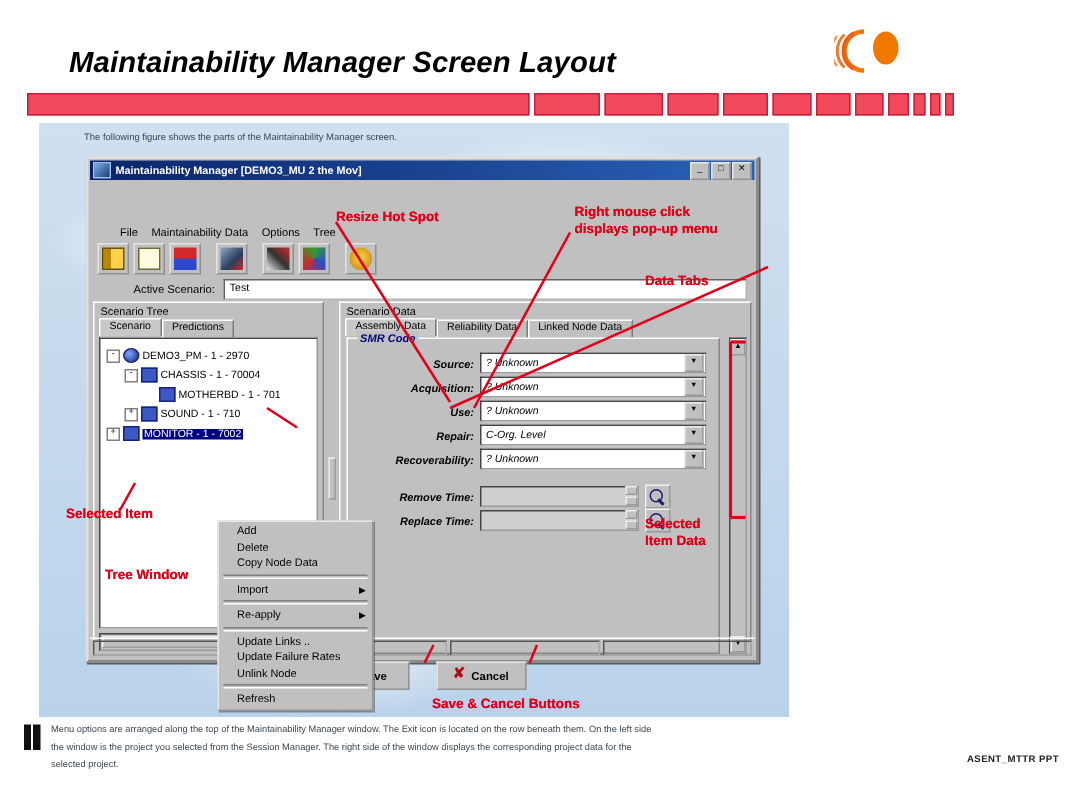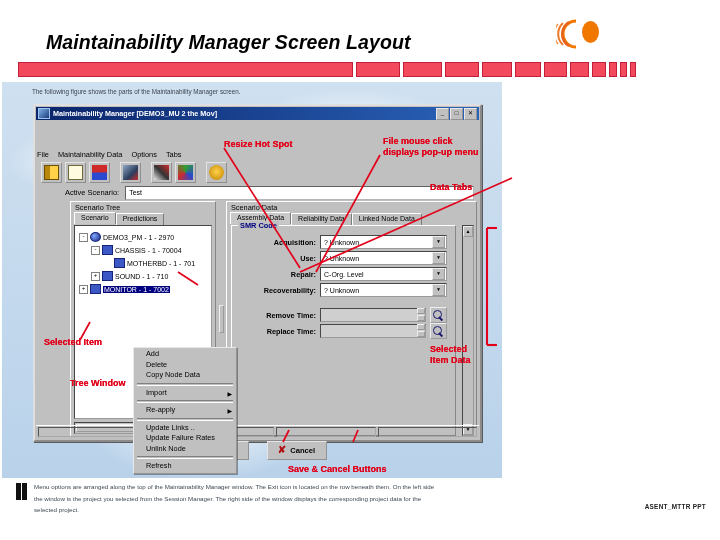--- a/index.html
+++ b/index.html
@@ -34,21 +34,21 @@
   
   #rule{ position:absolute; left:18px; top:62px; height:15px; }
   #rule .seg{
     display:inline-block; height:15px; vertical-align:top;
     background:#F24A5C; border:1px solid #C2203A;
     box-sizing:border-box; margin-right:3px;
   }
 
   
   #shot{
-    position:absolute; left:2px; top:82px; width:500px; height:396px;
+    position:absolute; left:26px; top:82px; width:500px; height:396px;
     background:#dfe9f4;
     background-image:
        radial-gradient(ellipse 120px 50px at 18% 20%, rgba(255,255,255,.85), rgba(255,255,255,0) 70%),
        radial-gradient(ellipse 150px 60px at 70% 12%, rgba(255,255,255,.7), rgba(255,255,255,0) 70%),
        radial-gradient(ellipse 160px 70px at 40% 88%, rgba(255,255,255,.75), rgba(255,255,255,0) 70%),
        linear-gradient(#cfe0f0,#b9d2ea);
     overflow:hidden;
   }
   #caption-top{
     position:absolute; left:30px; top:5px; width:280px;
@@ -78,21 +78,21 @@
     color:#fff; font-size:7.2px; font-weight:bold; white-space:nowrap;
     flex:1; overflow:hidden;
   }
   .titlebar .tbtns{ display:flex; gap:1px; padding-right:1px; }
   .titlebar .tb{
     width:11px;height:10px;background:#c0c0c0;border:1px outset #e8e8e8;
     font-size:6px;line-height:8px;text-align:center;color:#000;
   }
   .menubar{
     height:12px; display:flex; align-items:center;
-    padding-left:2px; gap:9px; font-size:7.4px; color:#000;margin-top:28px;
+    padding-left:21px; gap:9px; font-size:7.4px; color:#000;margin-top:28px;
   }
   .menubar span{ white-space:nowrap; }
 
   .toolbar{
     height:24px; display:flex; align-items:center; gap:3px;
     padding-left:6px;
   }
   .tbtn{
     width:19px;height:19px;background:#c0c0c0;
     border:1px outset #e4e4e4; position:relative;
@@ -103,21 +103,21 @@
   .scenbar{
     height:17px; display:flex; align-items:center; padding-left:30px; gap:6px;
   }
   .scenbar .lbl{ font-size:7.5px; font-weight:normal; color:#000; }
   .scenbar .fld{
     flex:1; margin-right:6px; height:12px; background:#fff;
     border:1px inset #b5b5b5; font-size:7px; padding-left:3px; line-height:12px;
     color:#000;
   }
 
-  .panels{ display:flex; height:236px; padding:0 3px; gap:2px;margin-left:32px; }
+  .panels{ display:flex; height:236px; padding:0 3px; gap:2px; }
   .gbox{ border:1px solid #868686; border-top-color:#fff; border-left-color:#fff; }
   .glabel{ font-size:7.3px; color:#000; padding:1px 0 1px 4px; }
 
   
   #leftpane{ width:152px; display:flex; flex-direction:column; }
   .tabrow{ display:flex; height:12px; margin-left:3px; }
   .tab{
     font-size:7px; padding:1px 6px 0 6px; background:#c0c0c0;
     border:1px solid #fff; border-right-color:#7b7b7b; border-bottom:none;
     color:#000; white-space:nowrap;
@@ -144,20 +144,21 @@
   .splitter{ width:6px; display:flex; align-items:center; justify-content:center; }
   .splitter .dots{ width:3px;height:26px;background:#c0c0c0;border:1px outset #eee; }
 
   
   #rightpane{ flex:1; display:flex; flex-direction:column; }
   .dtabrow{ display:flex; height:12px; margin-left:3px; }
   .fieldset{
     margin:0 4px 0 4px; flex:1; border:1px solid #868686;
     border-top-color:#fff; border-left-color:#fff; position:relative;
     padding-top:8px;
+    font-style:italic;
   }
   .legend{
     position:absolute; left:6px; top:-5px; background:#c0c0c0;
     font-size:7.4px; font-weight:bold; color:#000080; padding:0 2px;
   }
   .frow{ display:flex; align-items:center; height:16px; padding-right:8px; }
   .frow .fl{ width:84px; text-align:right; font-size:7.3px; font-weight:bold; color:#000; padding-right:4px; }
   .combo{
     flex:1; height:12px; background:#fff; border:1px inset #9a9a9a;
     display:flex; align-items:center;
@@ -207,21 +208,20 @@
     border-top:1px solid #fff;display:flex;gap:2px;padding:1px 2px;
   }
   .statusbar div{ border:1px inset #a8a8a8; height:8px; }
 
   
   #ctxmenu{
     position:absolute; left:119px; top:265px; width:102px;
     background:#c0c0c0; border:1px outset #e8e8e8; padding:1px 0;
     font-size:7.3px; color:#000; z-index:9; filter:blur(.12px);
     box-shadow:1px 1px 0 rgba(0,0,0,.35);
-    margin-left:12px;
   }
   #ctxmenu .mi{ height:10.5px; line-height:10.5px; padding-left:12px; position:relative; white-space:nowrap;}
   #ctxmenu .mi .sub{ position:absolute; right:4px; top:1px; font-size:6px; }
   #ctxmenu .div{ height:1px;margin:2px 3px;border-top:1px solid #808080;border-bottom:1px solid #fff; }
 
   
   .anno{
     position:absolute; color:#E2001A; font-weight:bold; font-size:9px;
     line-height:11px; white-space:nowrap; z-index:12;
     text-shadow:0 0 .4px #E2001A;
@@ -273,21 +273,21 @@
         <div class="tb">_</div>
         <div class="tb">□</div>
         <div class="tb">✕</div>
       </div>
     </div>
 
     <div class="menubar">
       <span>File</span>
       <span>Maintainability Data</span>
       <span>Options</span>
-      <span>Tabs</span>
+      <span>Tree</span>
     </div>
 
     <div class="toolbar">
       <div class="tbtn">
         <div class="g" style="background:linear-gradient(90deg,#b8860b 0 38%,#ffd24a 38% 100%);border:1px solid #6b4e00"></div>
       </div>
       <div class="tbtn">
         <div class="g" style="background:#fffbe0;border:1px solid #6b6b3a"></div>
       </div>
       <div class="tbtn">
@@ -364,20 +364,27 @@
         <div class="dtabrow">
           <div class="tab sel">Assembly Data</div>
           <div class="tab">Reliability Data</div>
           <div class="tab">Linked Node Data</div>
         </div>
 
         <div style="display:flex;flex:1;">
           <div class="fieldset">
             <div class="legend">SMR Code</div>
 
+            <div class="frow">
+              <div class="fl">Source:</div>
+              <div class="combo">
+                <div class="cv">? Unknown</div>
+                <div class="arw">▼</div>
+              </div>
+            </div>
             <div class="frow">
               <div class="fl">Acquisition:</div>
               <div class="combo">
                 <div class="cv">? Unknown</div>
                 <div class="arw">▼</div>
               </div>
             </div>
             <div class="frow">
               <div class="fl">Use:</div>
               <div class="combo">
@@ -484,21 +491,21 @@
     <line x1="353" y1="442" x2="358" y2="430"></line>
   </g>
   <g stroke="#E2001A" stroke-width="2.1" fill="none">
     <line x1="487" y1="228" x2="487" y2="345"></line>
     <line x1="487" y1="228" x2="497" y2="228"></line>
     <line x1="487" y1="345" x2="497" y2="345"></line>
   </g>
 </svg>
 
 <div class="anno" style="left:224px;top:139px">Resize Hot Spot</div>
-<div class="anno" style="left:383px;top:136px">File mouse click</div>
+<div class="anno" style="left:383px;top:136px">Right mouse click</div>
 <div class="anno" style="left:383px;top:147px">displays pop-up menu</div>
 <div class="anno" style="left:430px;top:182px">Data Tabs</div>
 <div class="anno" style="left:44px;top:337px">Selected Item</div>
 <div class="anno" style="left:70px;top:378px">Tree Window</div>
 <div class="anno" style="left:430px;top:344px">Selected</div>
 <div class="anno" style="left:430px;top:355px">Item Data</div>
 <div class="anno" style="left:288px;top:464px">Save &amp; Cancel Buttons</div>
 
 <div id="bullet"></div>
 <div id="bottomtext">

